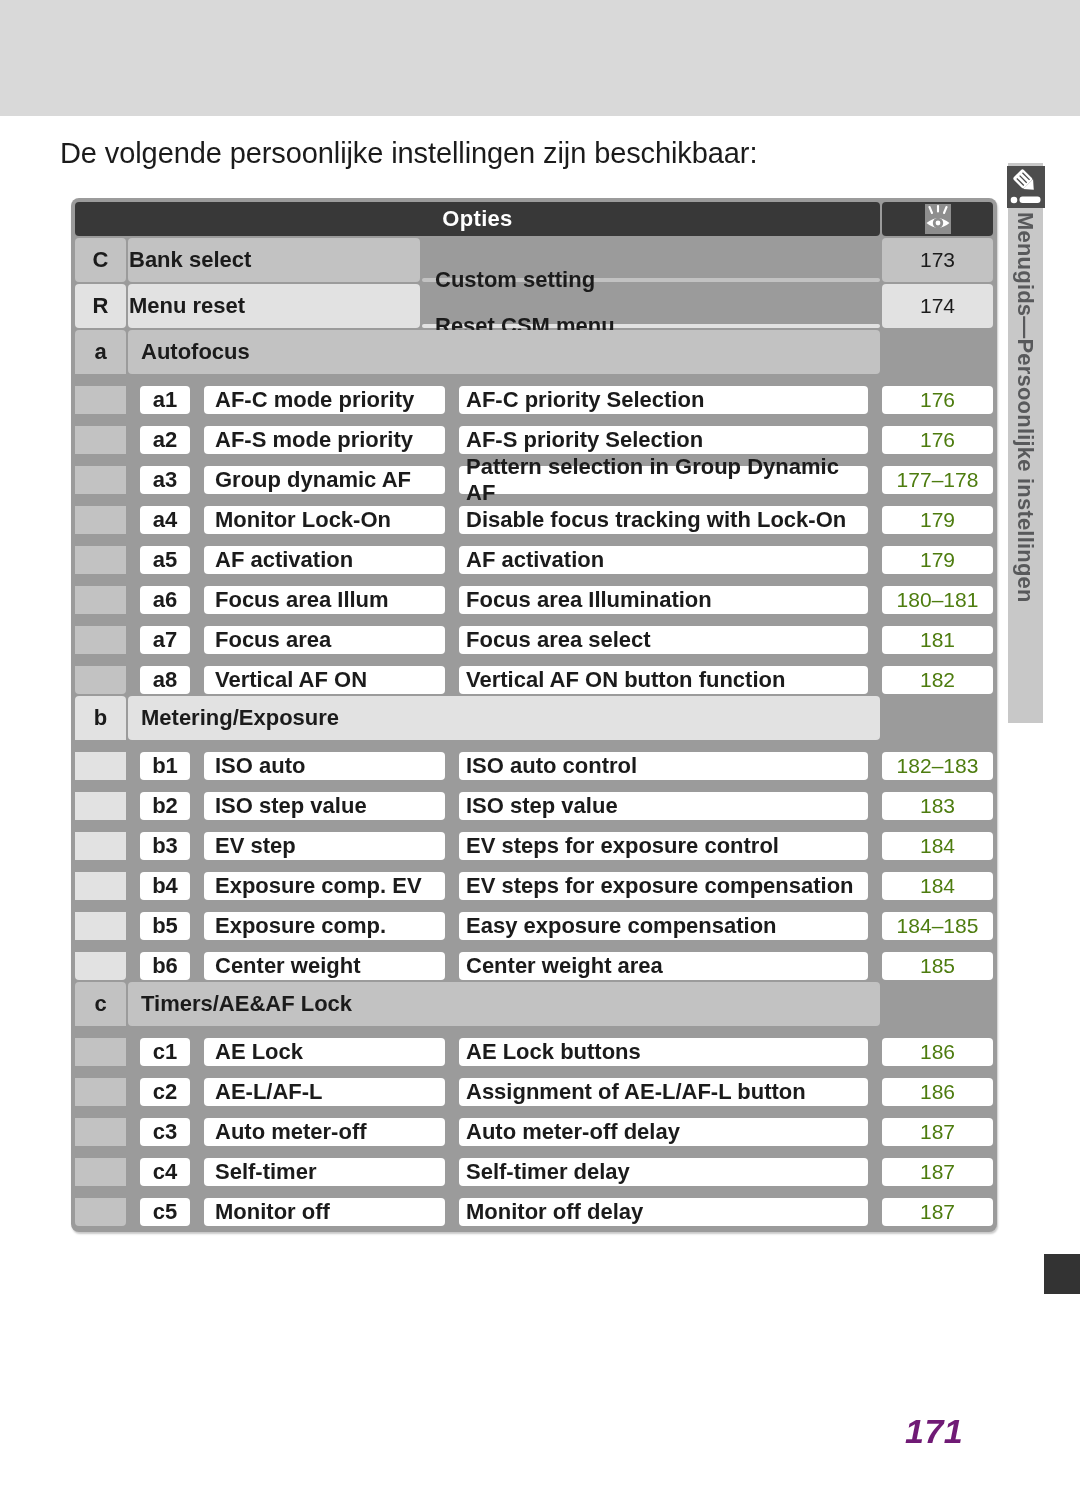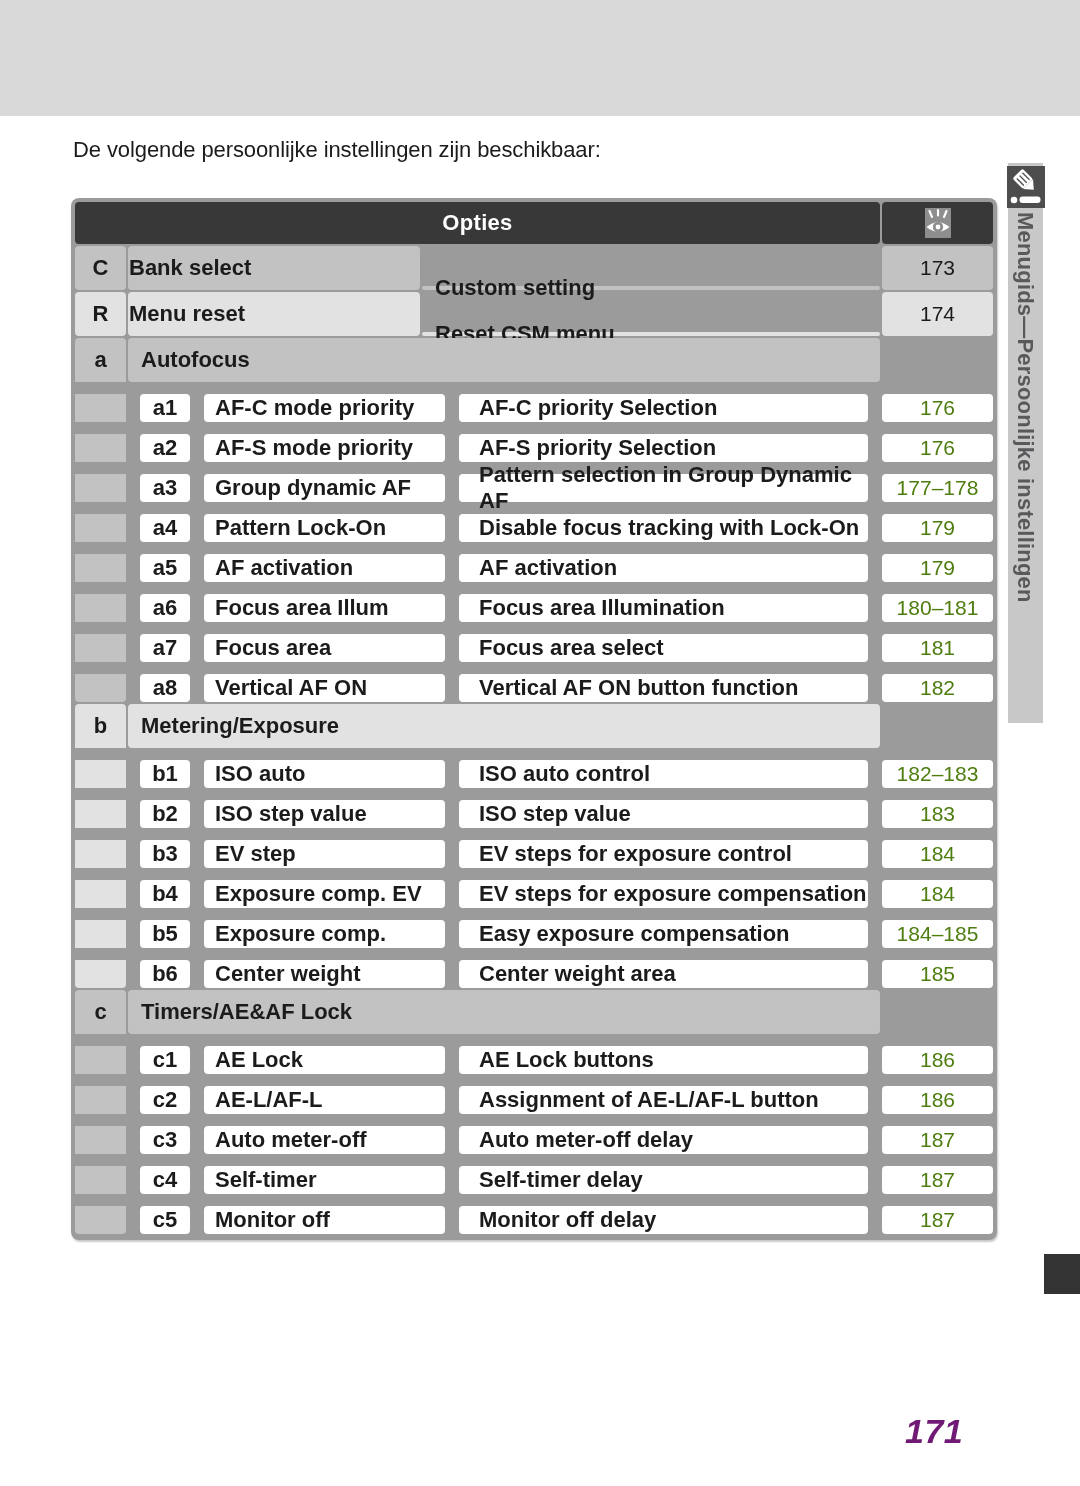--- a/index.html
+++ b/index.html
@@ -23,23 +23,23 @@
     left: 0;
     top: 0;
     width: 1080px;
     height: 116px;
     background: #d9d9d9;
   }
 
   
   .intro {
     position: absolute;
-    left: 73px;
+    left: 60px;
     top: 137px;
-    font-size: 22px;
+    font-size: 29px;
     color: #1b1b1b;
     letter-spacing: -0.1px;
     white-space: nowrap;
   }
 
   
   .sidetab {
     position: absolute;
     left: 1008px;
     top: 163px;
@@ -99,21 +99,21 @@
   }
 
   .row {
     display: flex;
     align-items: stretch;
     width: 100%;
   }
 
   
   .hdr {
-    height: 42px;
+    height: 34px;
     margin-bottom: 2px;
   }
   .hdr .hdr-main {
     flex: 1 1 auto;
     background: #383838;
     border-radius: 4px;
     display: flex;
     align-items: center;
     justify-content: center;
     color: #ffffff;
@@ -258,21 +258,21 @@
     font-weight: bold;
     color: #1b1b1b;
   }
   .subrow .desc {
     flex: 1 1 auto;
     margin-left: 2px;
     background: #ffffff;
     border-radius: 4px;
     display: flex;
     align-items: center;
-    padding-left: 20px;
+    padding-left: 7px;
     box-sizing: border-box;
     font-size: 22px;
     font-weight: bold;
     color: #1b1b1b;
   }
   .subrow .page {
     width: 111px;
     flex: 0 0 111px;
     margin-left: 2px;
     background: #ffffff;
@@ -378,21 +378,21 @@
         <div class="row subrow">
           <div class="gutter"></div>
           <div class="code">a3</div>
           <div class="name">Group dynamic AF</div>
           <div class="desc">Pattern selection in Group Dynamic AF</div>
           <div class="page">177–178</div>
         </div>
         <div class="row subrow">
           <div class="gutter"></div>
           <div class="code">a4</div>
-          <div class="name">Pattern Lock-On</div>
+          <div class="name">Monitor Lock-On</div>
           <div class="desc">Disable focus tracking with Lock-On</div>
           <div class="page">179</div>
         </div>
         <div class="row subrow">
           <div class="gutter"></div>
           <div class="code">a5</div>
           <div class="name">AF activation</div>
           <div class="desc">AF activation</div>
           <div class="page">179</div>
         </div>

